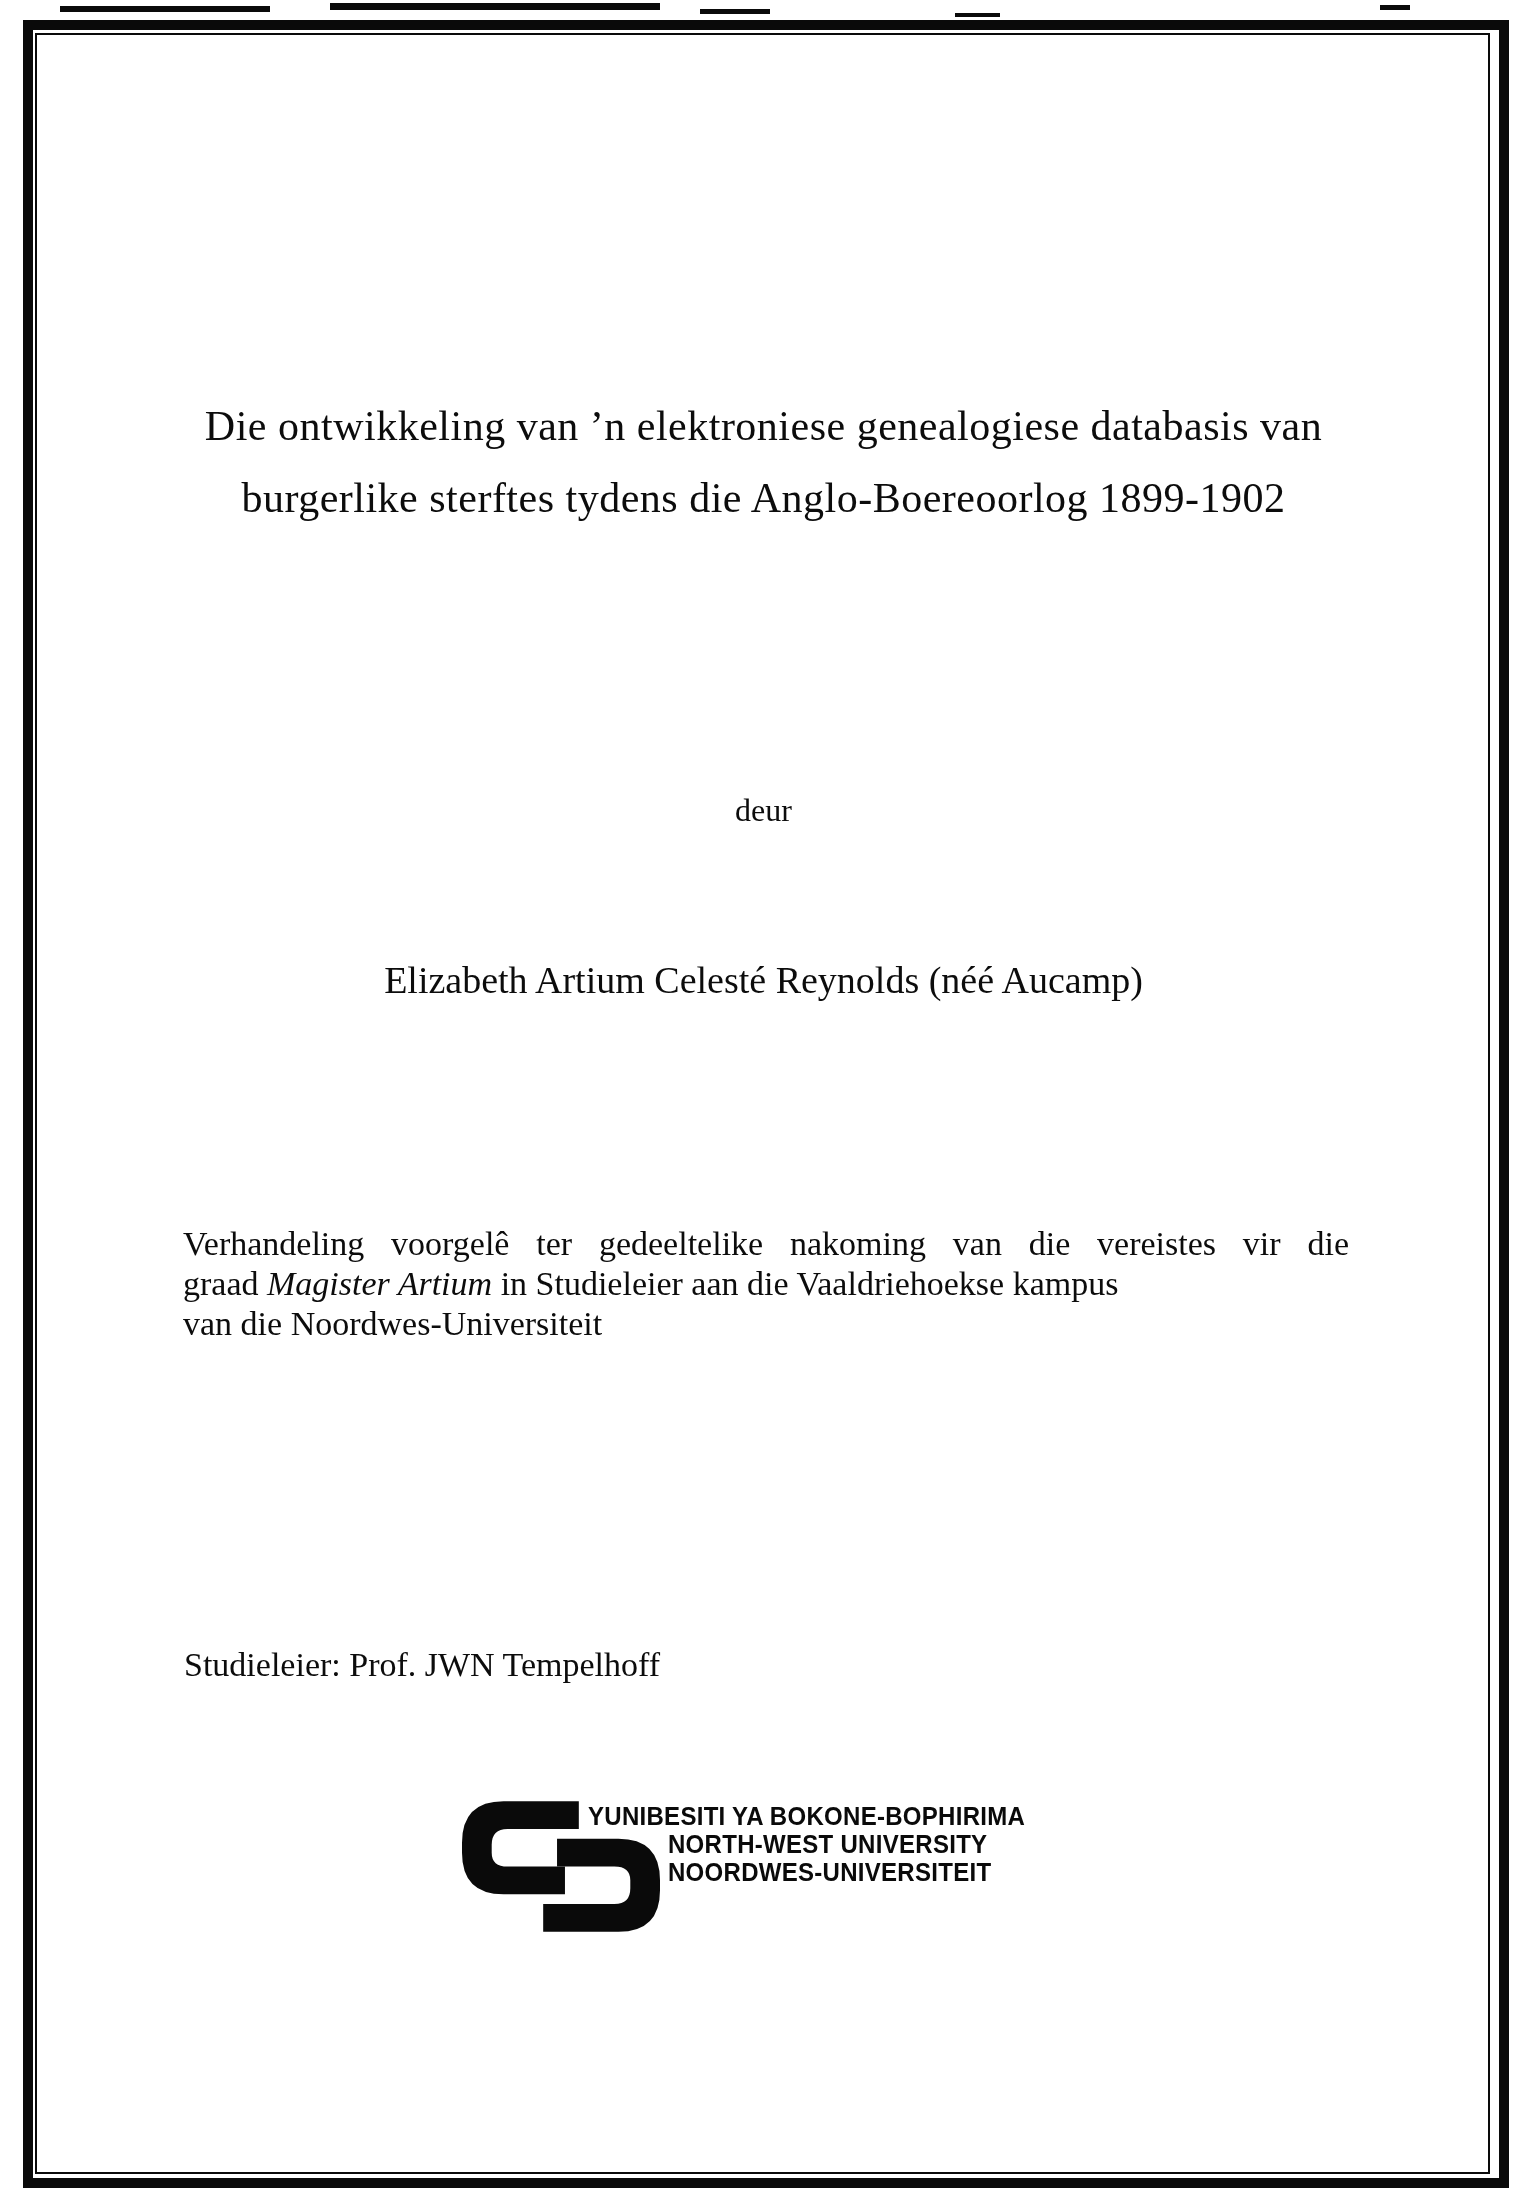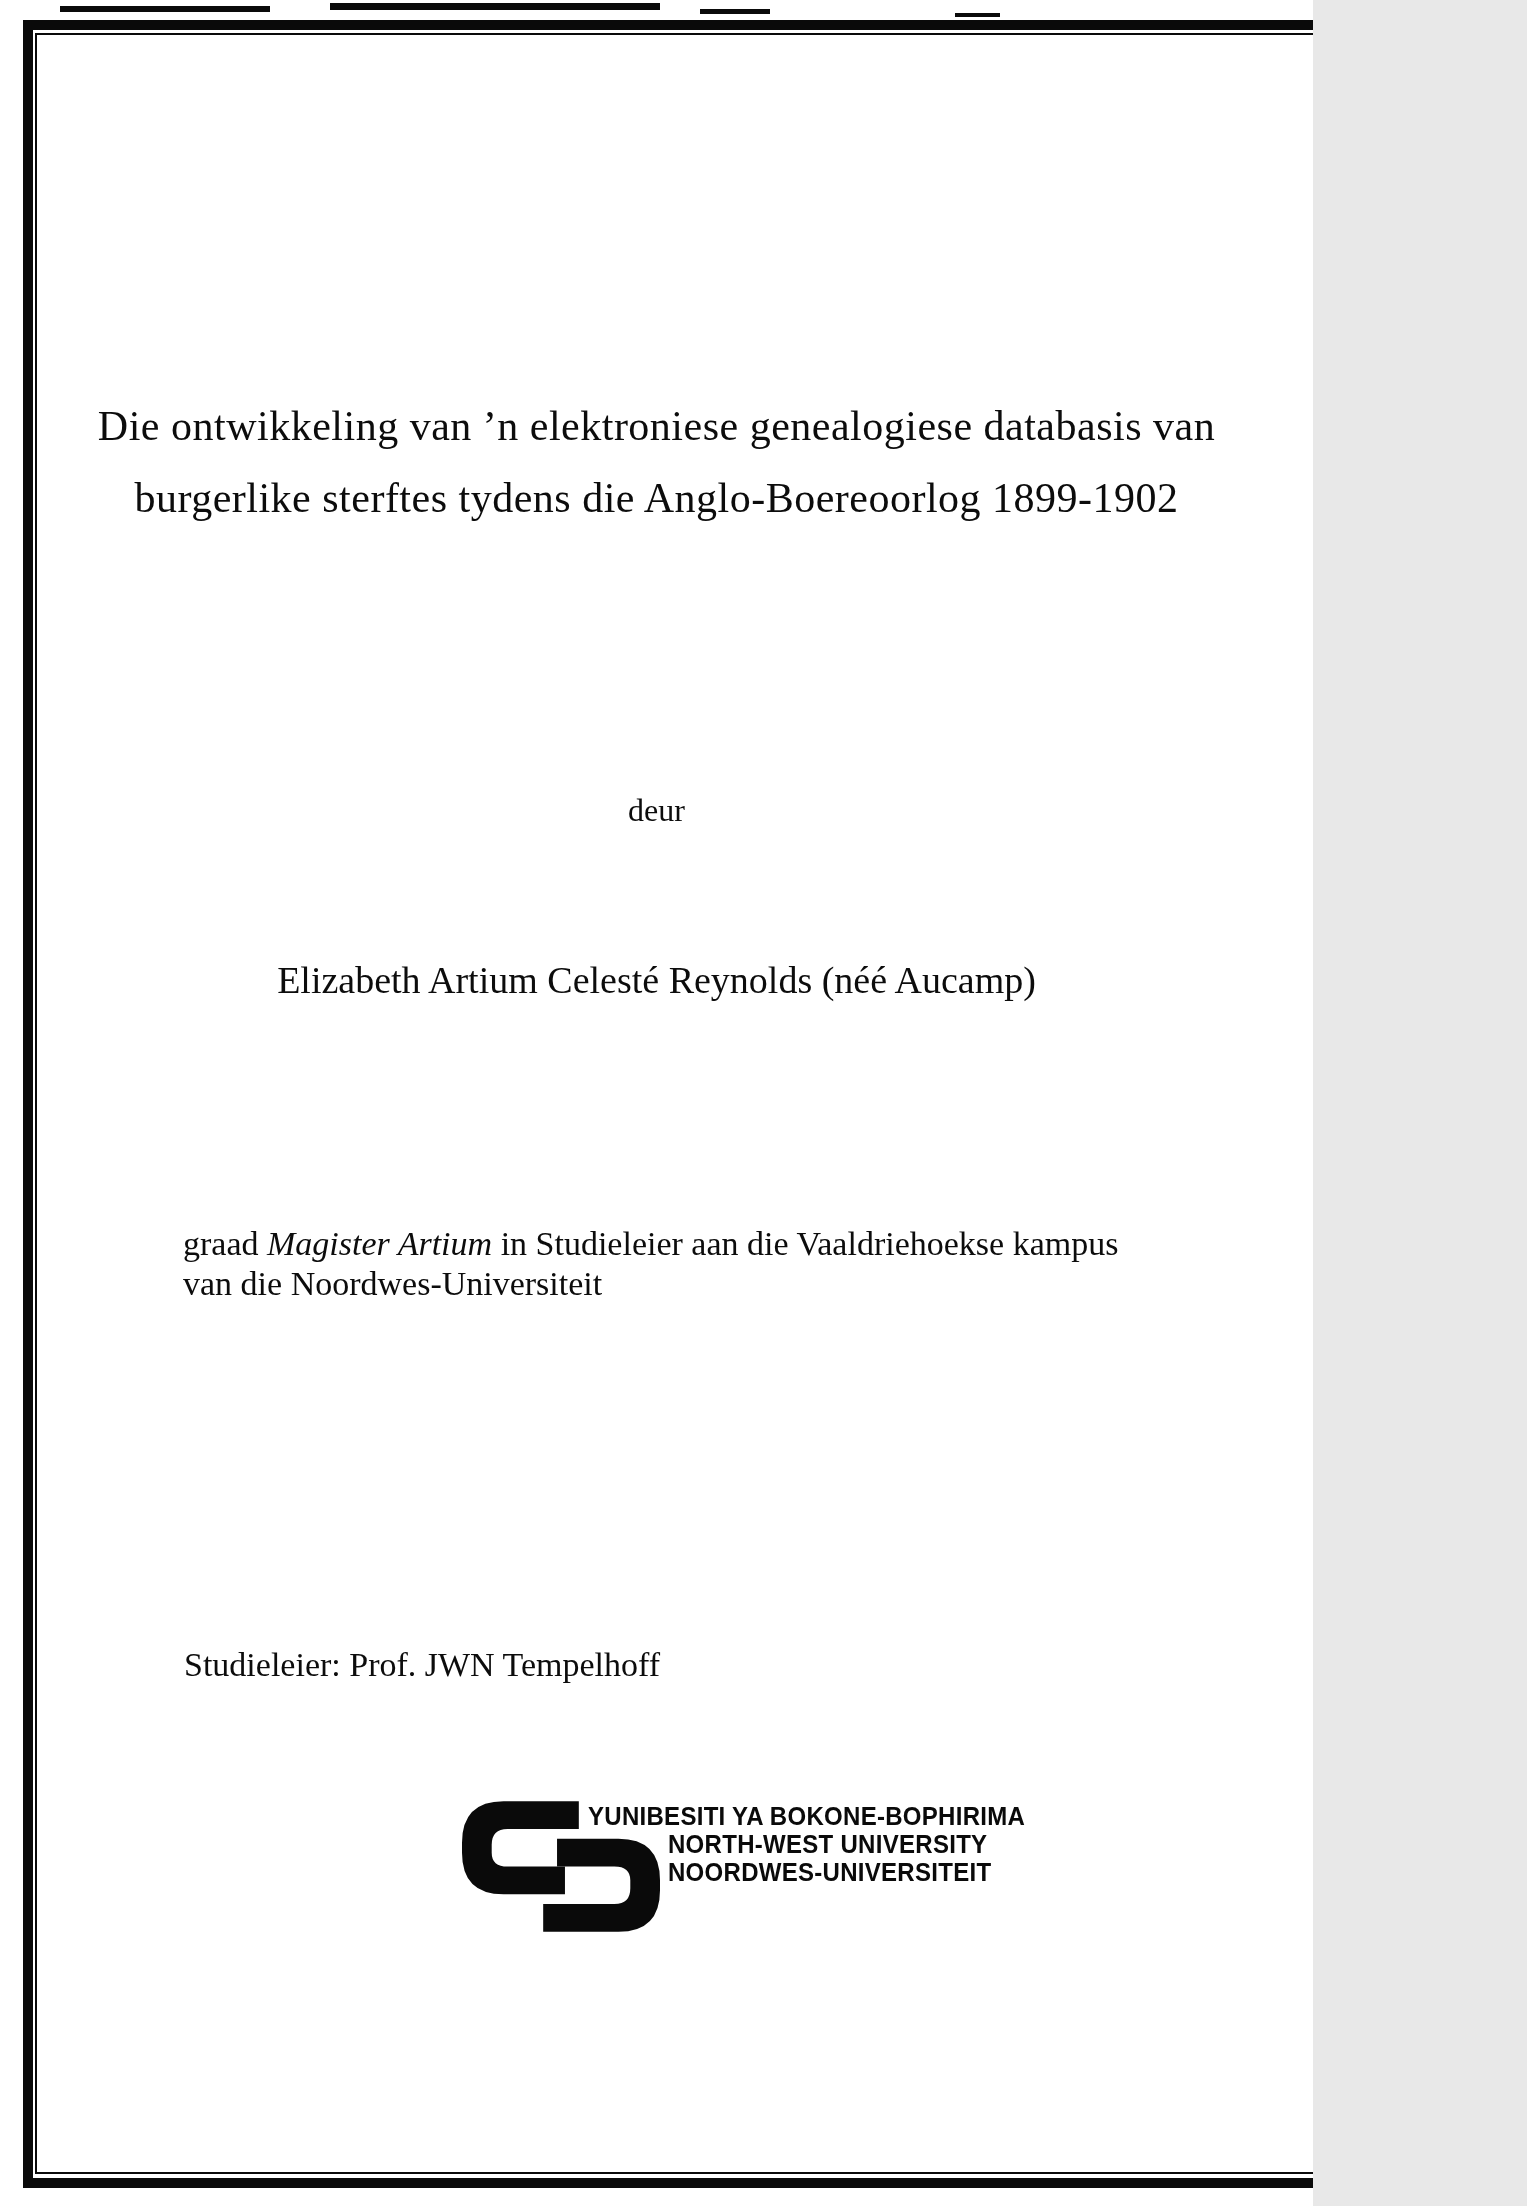--- a/index.html
+++ b/index.html
@@ -2,21 +2,21 @@
 <html><head>
 <meta charset="utf-8">
 <style>
   html, body {
     margin: 0;
     padding: 0;
     background: #e8e8e8;
   }
   .page {
     position: relative;
-    width: 1313px;
+    width: 1527px;
     height: 2206px;
     background: #ffffff;
     overflow: hidden;
     font-family: "Liberation Serif", "DejaVu Serif", serif;
     color: #0c0c0c;
   }
   
   .frame-outer {
     position: absolute;
     left: 23px;
@@ -121,20 +121,21 @@
   <div class="artifact art5"></div>
 
   <div class="centered-line title-line1">Die ontwikkeling van ’n elektroniese genealogiese databasis van</div>
   <div class="centered-line title-line2">burgerlike sterftes tydens die Anglo-Boereoorlog 1899-1902</div>
 
   <div class="centered-line byline">deur</div>
 
   <div class="centered-line author-line">Elizabeth Artium Celesté Reynolds (néé Aucamp)</div>
 
   <div class="statement">
+    <span class="just">Verhandeling voorgelê ter gedeeltelike nakoming van die vereistes vir die</span>
     <span class="norm"><span>graad </span><span class="ital">Magister Artium</span><span> in Studieleier aan die Vaaldriehoekse kampus</span></span>
     <span class="norm">van die Noordwes-Universiteit</span>
   </div>
 
   <div class="supervisor-block">
     <div>Studieleier: Prof. JWN Tempelhoff</div>
   </div>
 
   <svg class="logo-mark" viewBox="0 0 200 132" xmlns="http://www.w3.org/2000/svg">
     <path fill="#0a0a0a" d="M118,0 L42,0 Q0,0 0,42 L0,52 Q0,94 42,94 L104,94 L104,66 L46,66 Q30,66 30,52 L30,44 Q30,28 46,28 L118,28 Z"></path>

